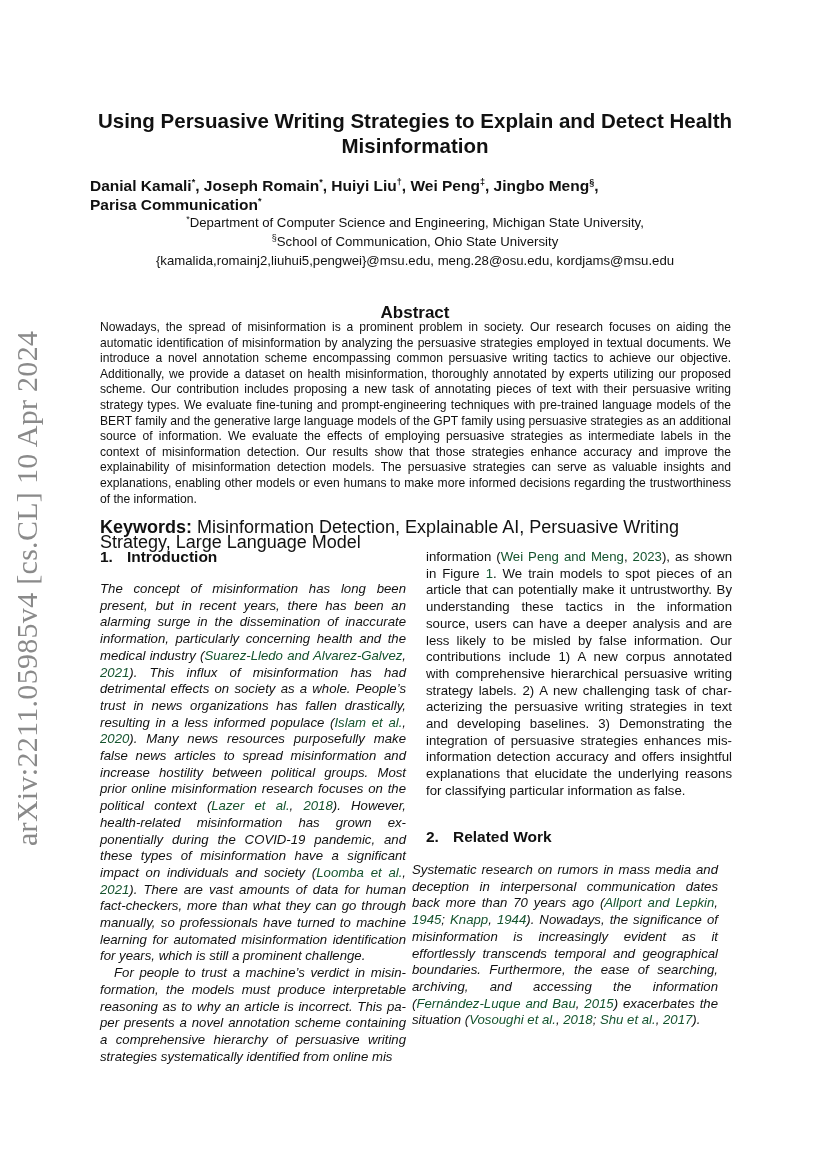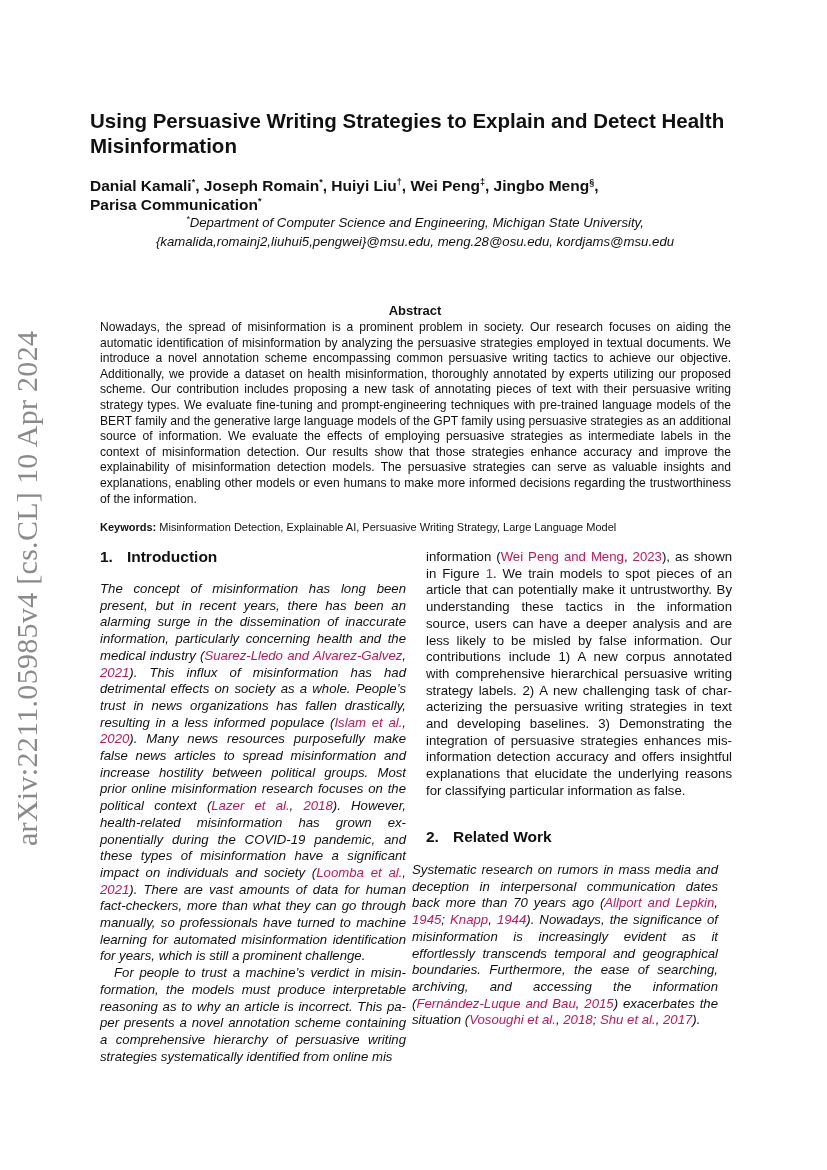--- a/index.html
+++ b/index.html
@@ -5,70 +5,71 @@
     html, body { margin: 0; padding: 0; background: #ffffff; }
     body { width: 827px; height: 1170px; position: relative; overflow: hidden; color: #111; font-family: "Liberation Sans", sans-serif; }
     .arxiv-stamp {
       position: absolute; left: 10px; top: 846px;
       transform: rotate(-90deg); transform-origin: left top;
       font-family: "Liberation Serif", serif; font-size: 30px; color: #8a8a8a;
       white-space: nowrap; letter-spacing: 0.3px;
     }
     .title {
       position: absolute; left: 90px; width: 650px; top: 108px;
-      font-weight: bold; font-size: 20.5px; line-height: 25px; margin: 0;
+      text-align: center; font-weight: bold; font-size: 20.5px; line-height: 25px; margin: 0;
     }
     .authors {
       position: absolute; left: 90px; width: 650px; top: 176px;
       text-align: left; font-weight: bold; font-size: 15.5px; line-height: 19px;
     }
     .affils {
       position: absolute; left: 90px; width: 650px; top: 213px;
       text-align: center; font-size: 13.2px; line-height: 19px;
     }
-    .affils div { white-space: nowrap; font-style: italic; }
+    .affils div { white-space: nowrap; }
     sup { font-size: 9px; line-height: 0; }
     .abstract-head {
       position: absolute; left: 90px; width: 650px; top: 303px;
-      text-align: center; font-weight: bold; font-size: 13px;
+      text-align: center; font-weight: bold; font-size: 17px;
     }
     .abstract-body {
       position: absolute; left: 100px; width: 631px; top: 320px;
       font-size: 12.1px; line-height: 15.6px; text-align: justify;
     }
     .keywords {
       position: absolute; left: 100px; width: 640px; top: 520px;
-      font-size: 11px; line-height: 15px;
+      font-size: 18px; line-height: 15px;
     }
     .keywords b { font-weight: bold; }
     .col { position: absolute; width: 306px; font-size: 13.2px; line-height: 16.7px; text-align: justify; hyphens: manual; }
     .col-left { left: 100px; top: 581px; font-style: italic; }
     .col-right { left: 426px; top: 549px; }
     .sec-head {
       position: absolute; width: 306px; text-align: left; font-weight: bold; font-size: 15.5px;
     }
     .sec1 { left: 100px; top: 548px; }
     .sec2 { left: 426px; top: 828px; }
     .sec-num { margin-right: 14px; }
     .para { margin: 0; }
     .indent { text-indent: 14px; }
-    a.cite { color: #be185d; text-decoration: none; }
+    a.cite { color: #14532d; text-decoration: none; }
     .col-right-b { left: 412px; top: 862px; font-style: italic; }
   </style>
 </head>
 <body>
 
 <div class="arxiv-stamp">arXiv:2211.05985v4  [cs.CL]  10 Apr 2024</div>
 
 <h1 class="title">Using Persuasive Writing Strategies to Explain and Detect Health Misinformation</h1>
 
 <div class="authors" id="authors"><span>Danial Kamali</span><sup>*</sup>, <span>Joseph Romain</span><sup>*</sup>, <span>Huiyi Liu</span><sup>†</sup>, <span>Wei Peng</span><sup>‡</sup>, <span>Jingbo Meng</span><sup>§</sup>,<br><span>Parisa Communication</span><sup>*</sup></div>
 
 <div class="affils" id="affils">
     <div><sup>*</sup>Department of Computer Science and Engineering, Michigan State University,</div>
+    <div><sup>§</sup>School of Communication, Ohio State University</div>
     <div>{kamalida,romainj2,liuhui5,pengwei}@msu.edu, meng.28@osu.edu, kordjams@msu.edu</div>
   </div>
 
 <div class="abstract-head">Abstract</div>
 <div class="abstract-body">Nowadays, the spread of misinformation is a prominent problem in society.  Our research focuses on aiding the automatic identification of misinformation by analyzing the persuasive strategies employed in textual documents. We introduce a novel annotation scheme encompassing common persuasive writing tactics to achieve our objective. Additionally, we provide a dataset on health misinformation, thoroughly annotated by experts utilizing our proposed scheme. Our contribution includes proposing a new task of annotating pieces of text with their persuasive writing strategy types. We evaluate fine-tuning and prompt-engineering techniques with pre-trained language models of the BERT family and the generative large language models of the GPT family using persuasive strategies as an additional source of information. We evaluate the effects of employing persuasive strategies as intermediate labels in the context of misinformation detection. Our results show that those strategies enhance accuracy and improve the explainability of misinformation detection models.  The persuasive strategies can serve as valuable insights and explanations, enabling other models or even humans to make more informed decisions regarding the trustworthiness of the information.</div>
 
 <div class="keywords">
   <b>Keywords:</b><span> Misinformation Detection, Explainable AI, Persuasive Writing Strategy, Large Language Model</span>
 </div>
 

